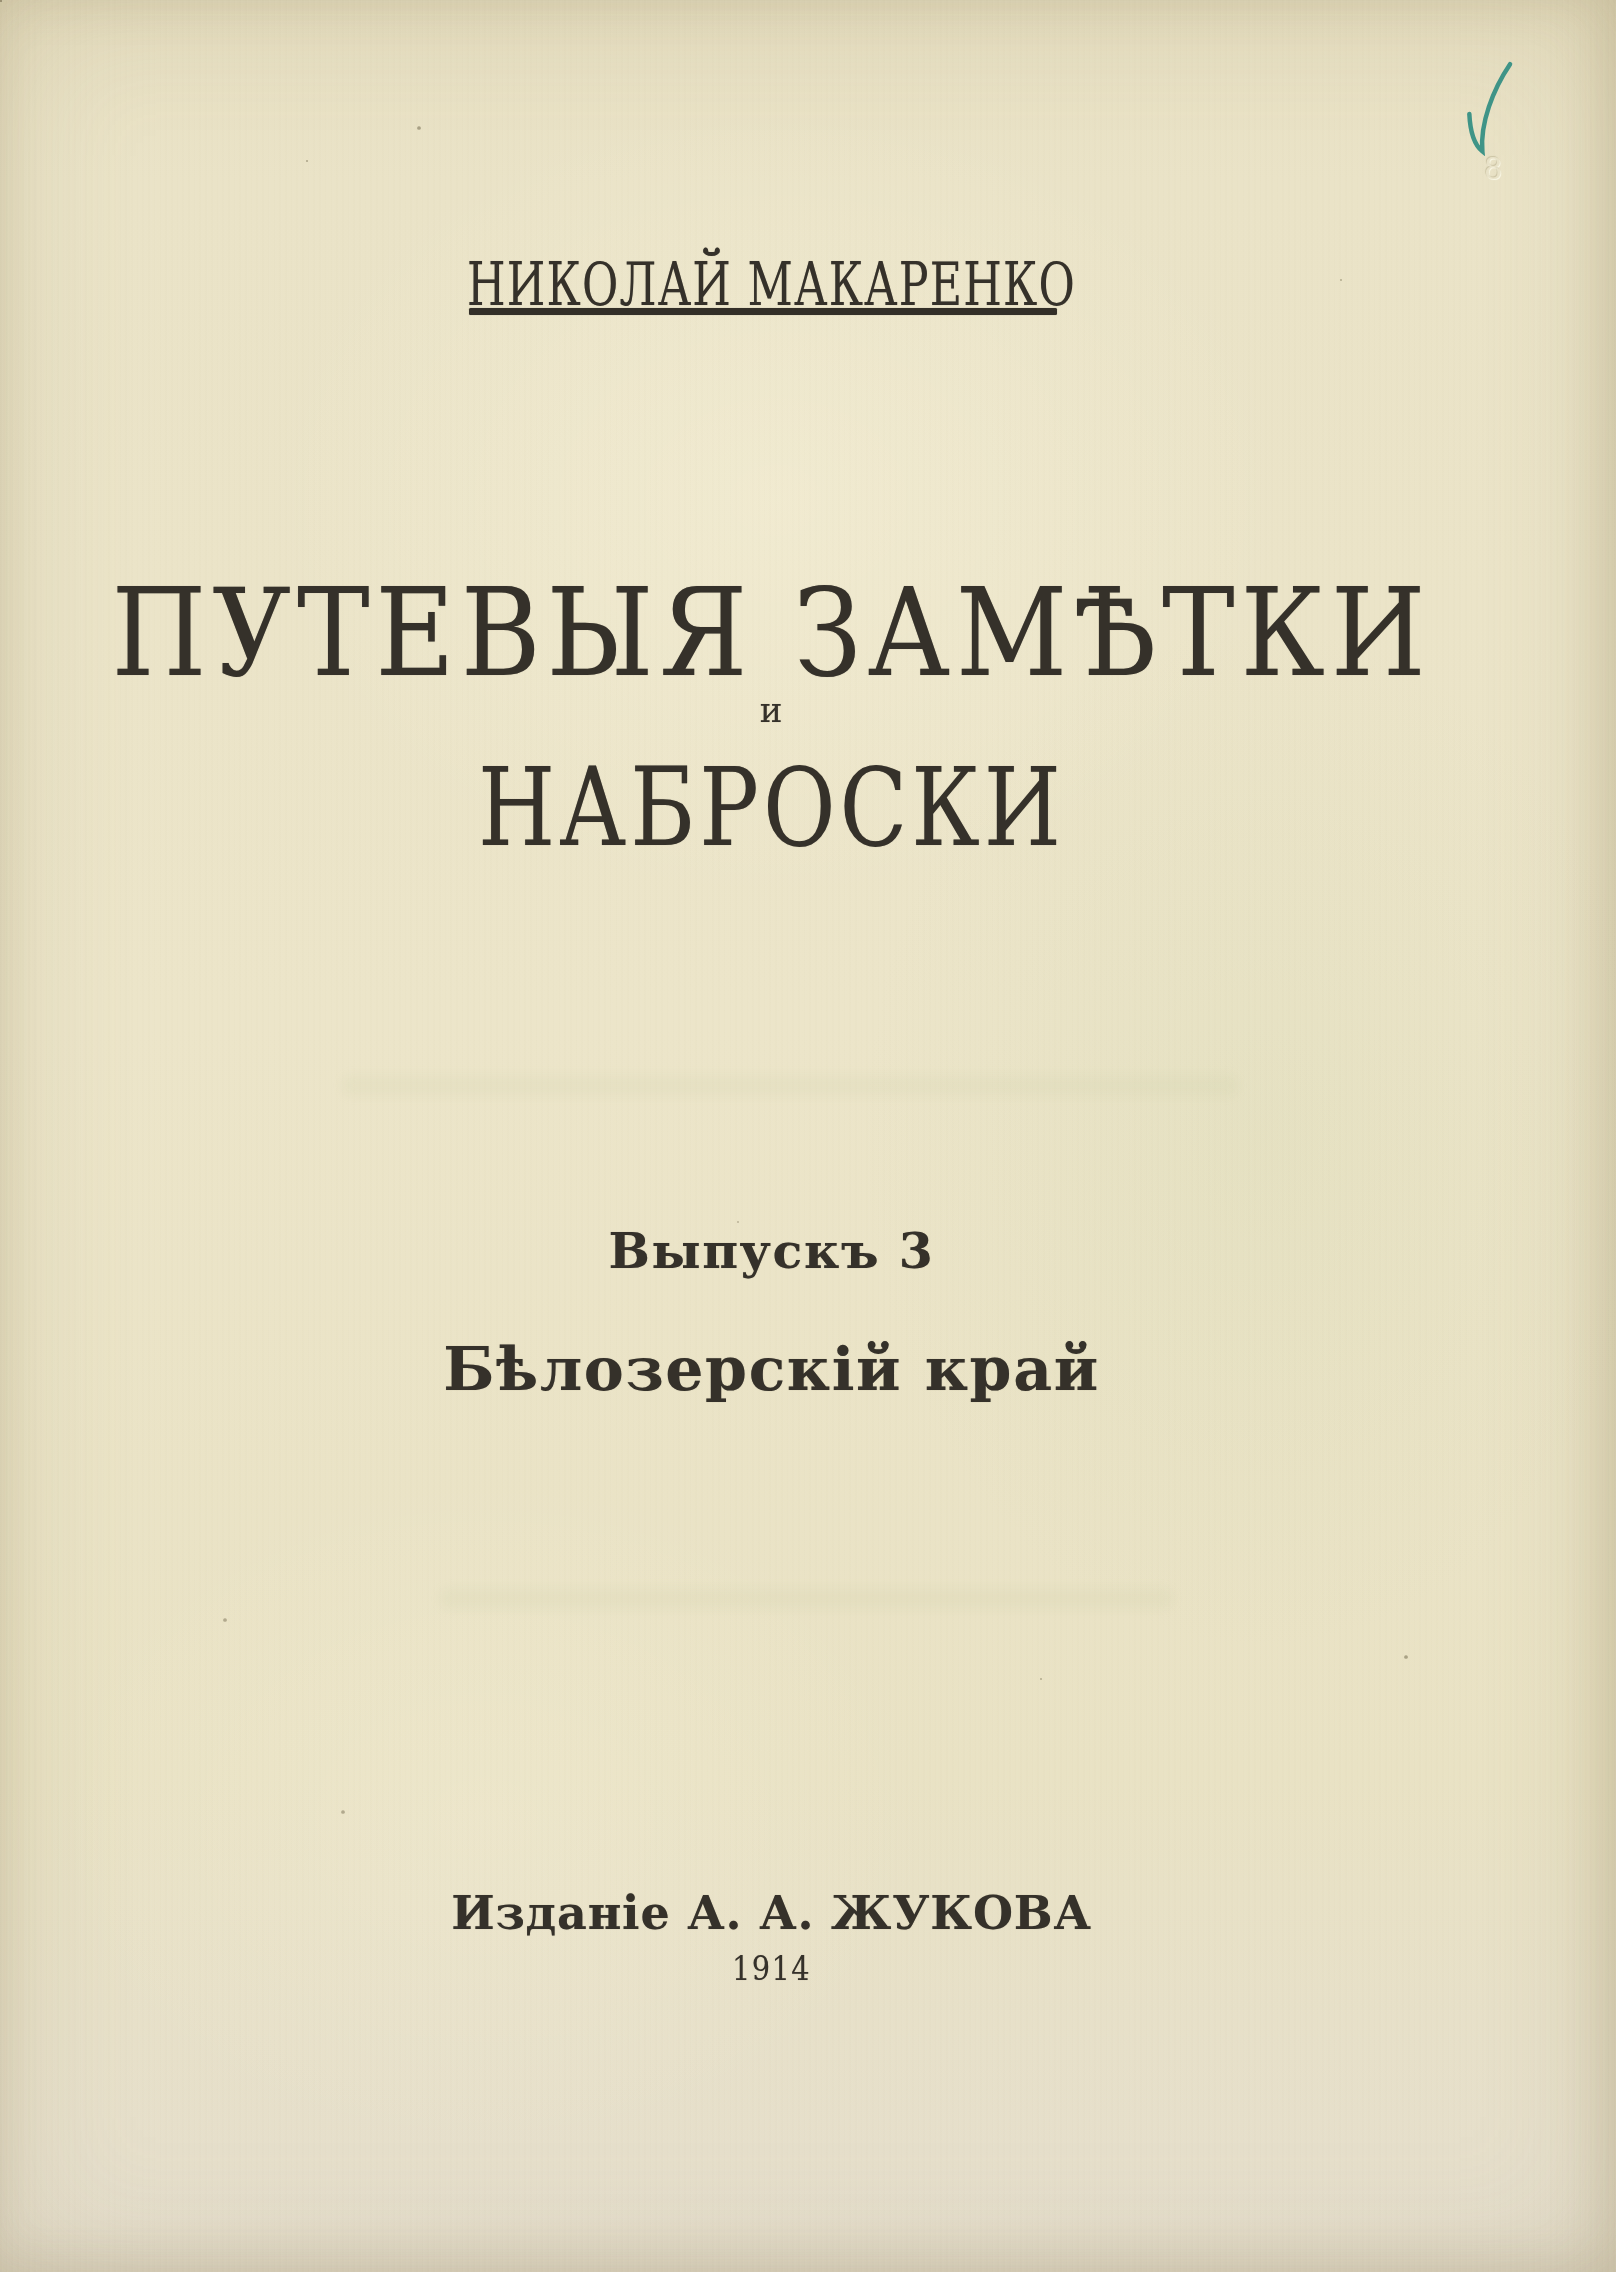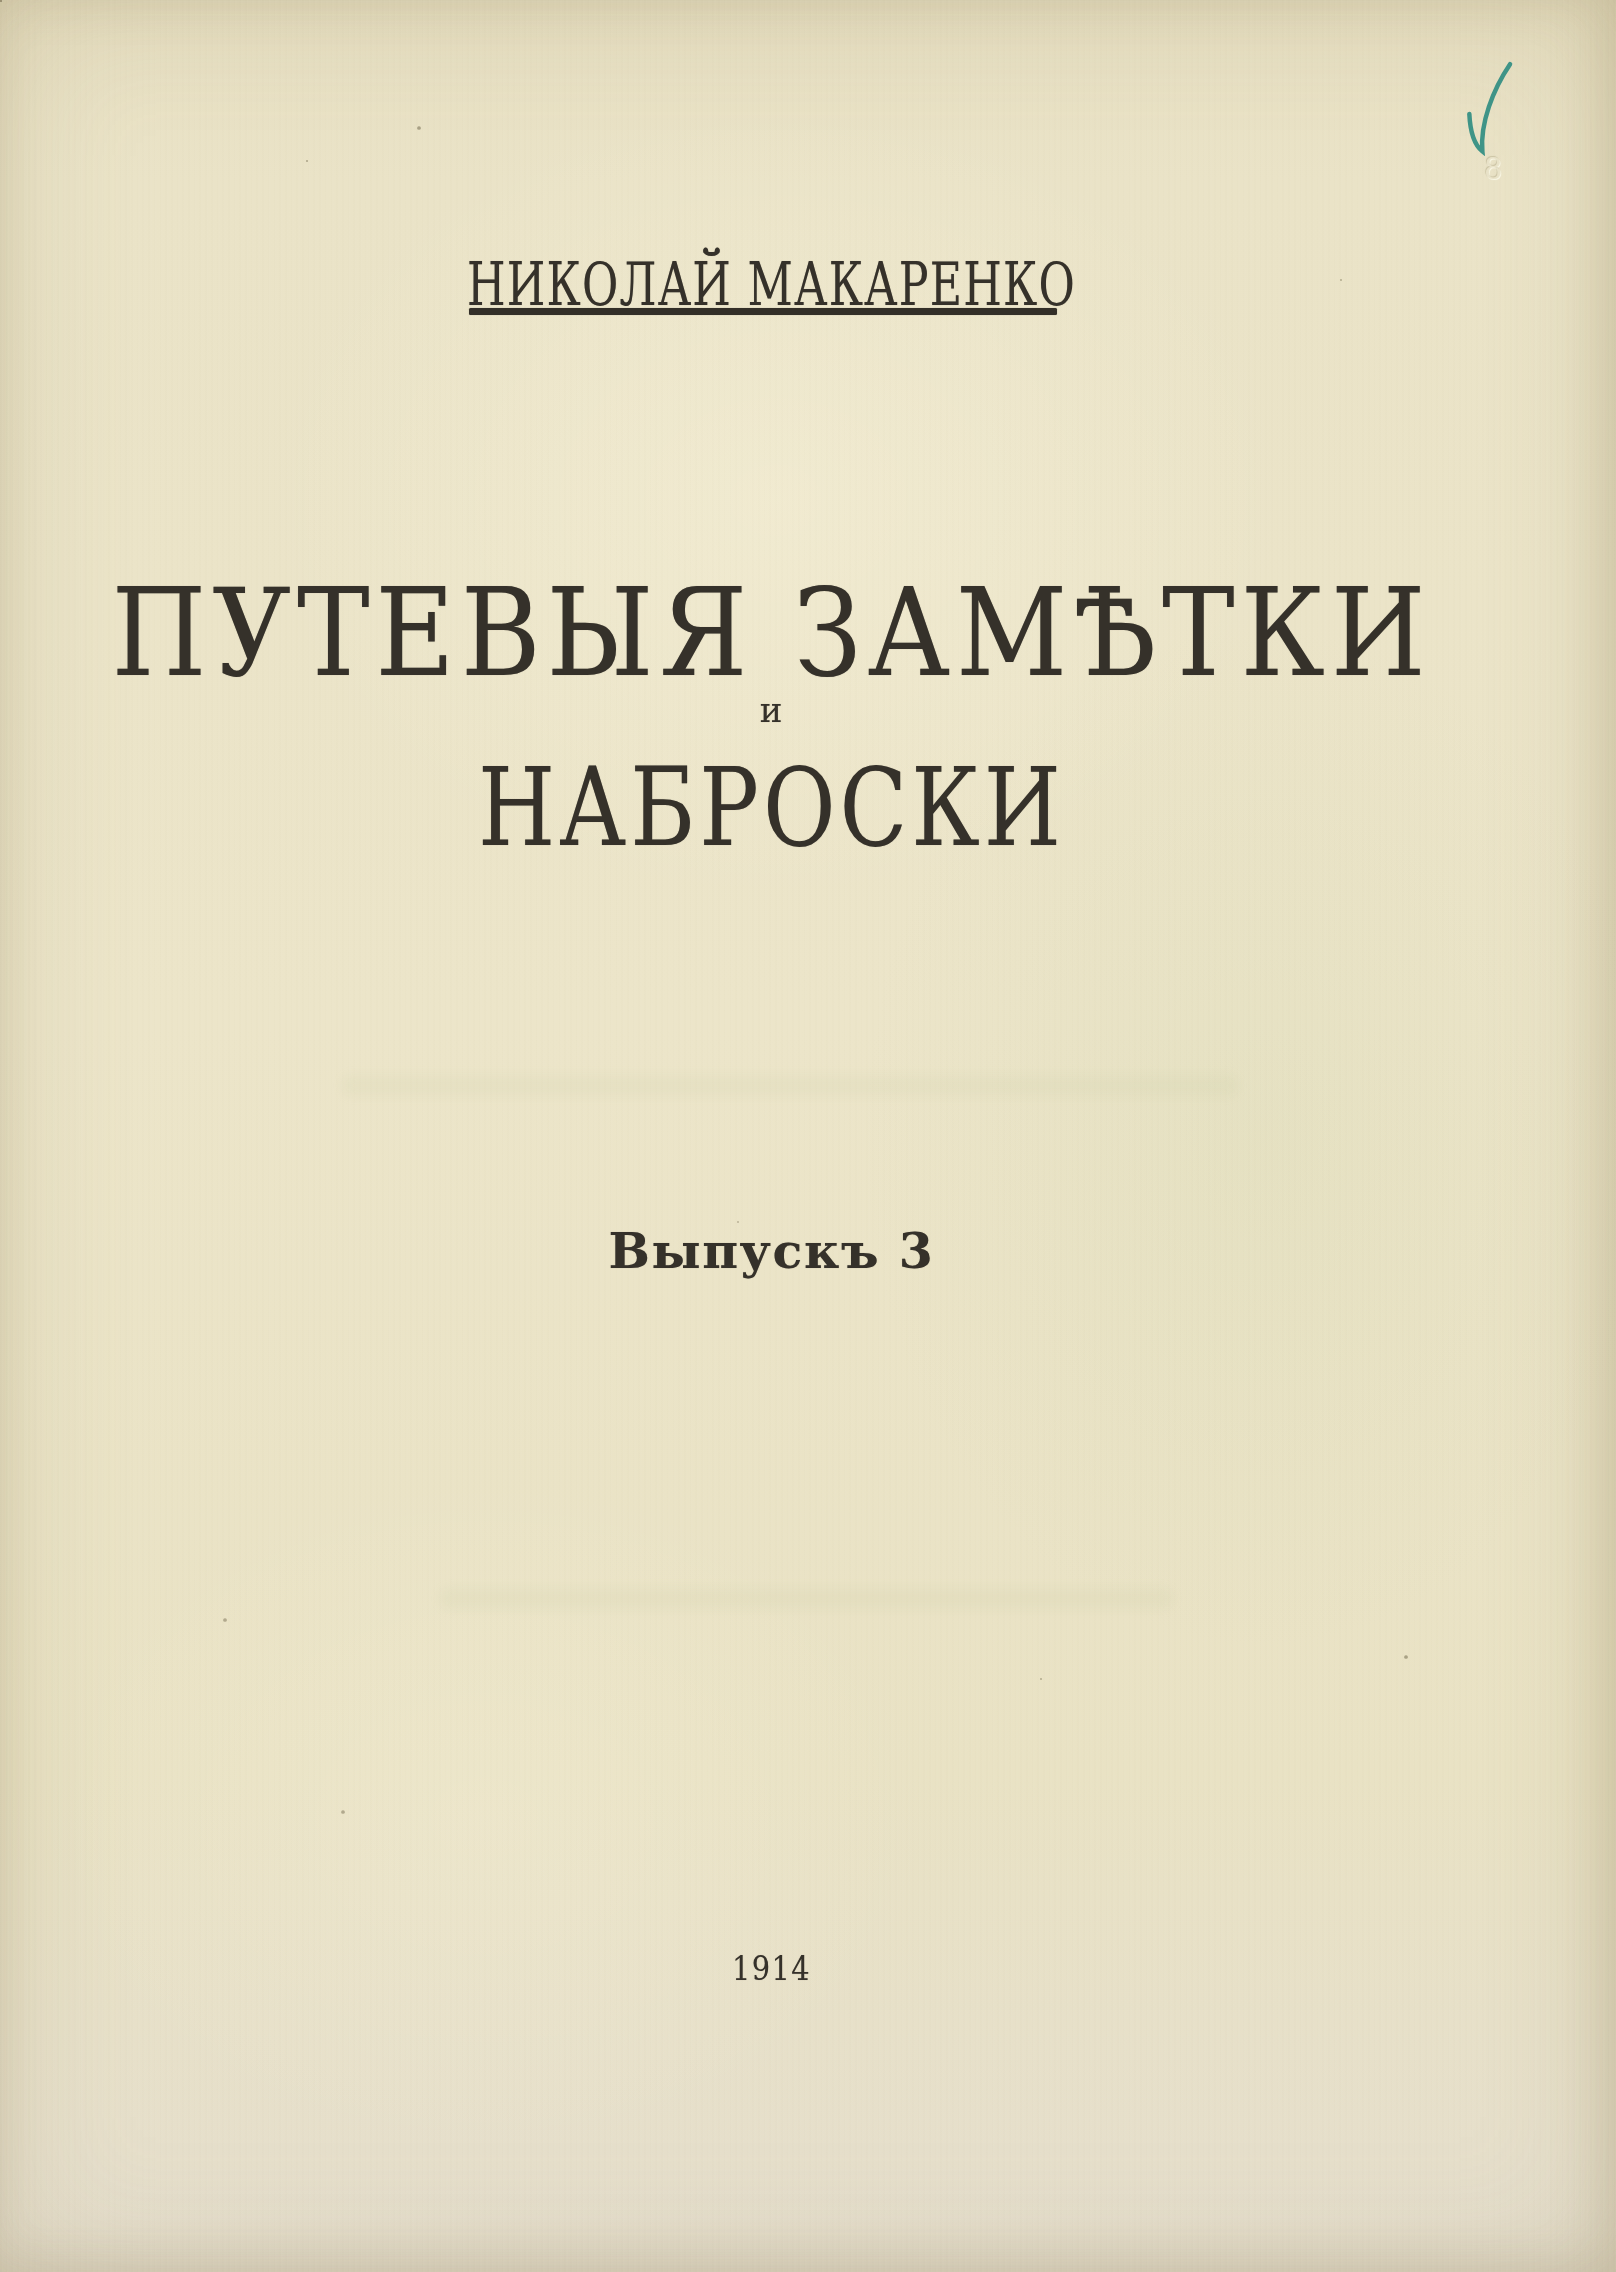--- a/index.html
+++ b/index.html
@@ -85,21 +85,23 @@
 
   <div class="content">
     <div class="l author">НИКОЛАЙ МАКАРЕНКО</div>
     <div class="rule"></div>
 
     <div class="l title1">ПУТЕВЫЯ ЗАМѢТКИ</div>
     <div class="l conj">и</div>
     <div class="l title2">НАБРОСКИ</div>
 
     <div class="l issue">Выпускъ 3</div>
+    <div class="l region">Бѣлозерскій край</div>
 
+    <div class="l imprint">Изданіе А. А. ЖУКОВА</div>
     <div class="l year">1914</div>
   </div>
 
   <svg class="check" viewBox="0 0 70 120">
     <path d="M 9 66 C 10 88 15 104 25 112 C 22 78 38 36 59 5" fill="none" stroke-width="5.5" stroke-linecap="round" stroke="#3f9487"></path>
   </svg>
 
   <div class="emboss8">8</div>
 </div>
 

